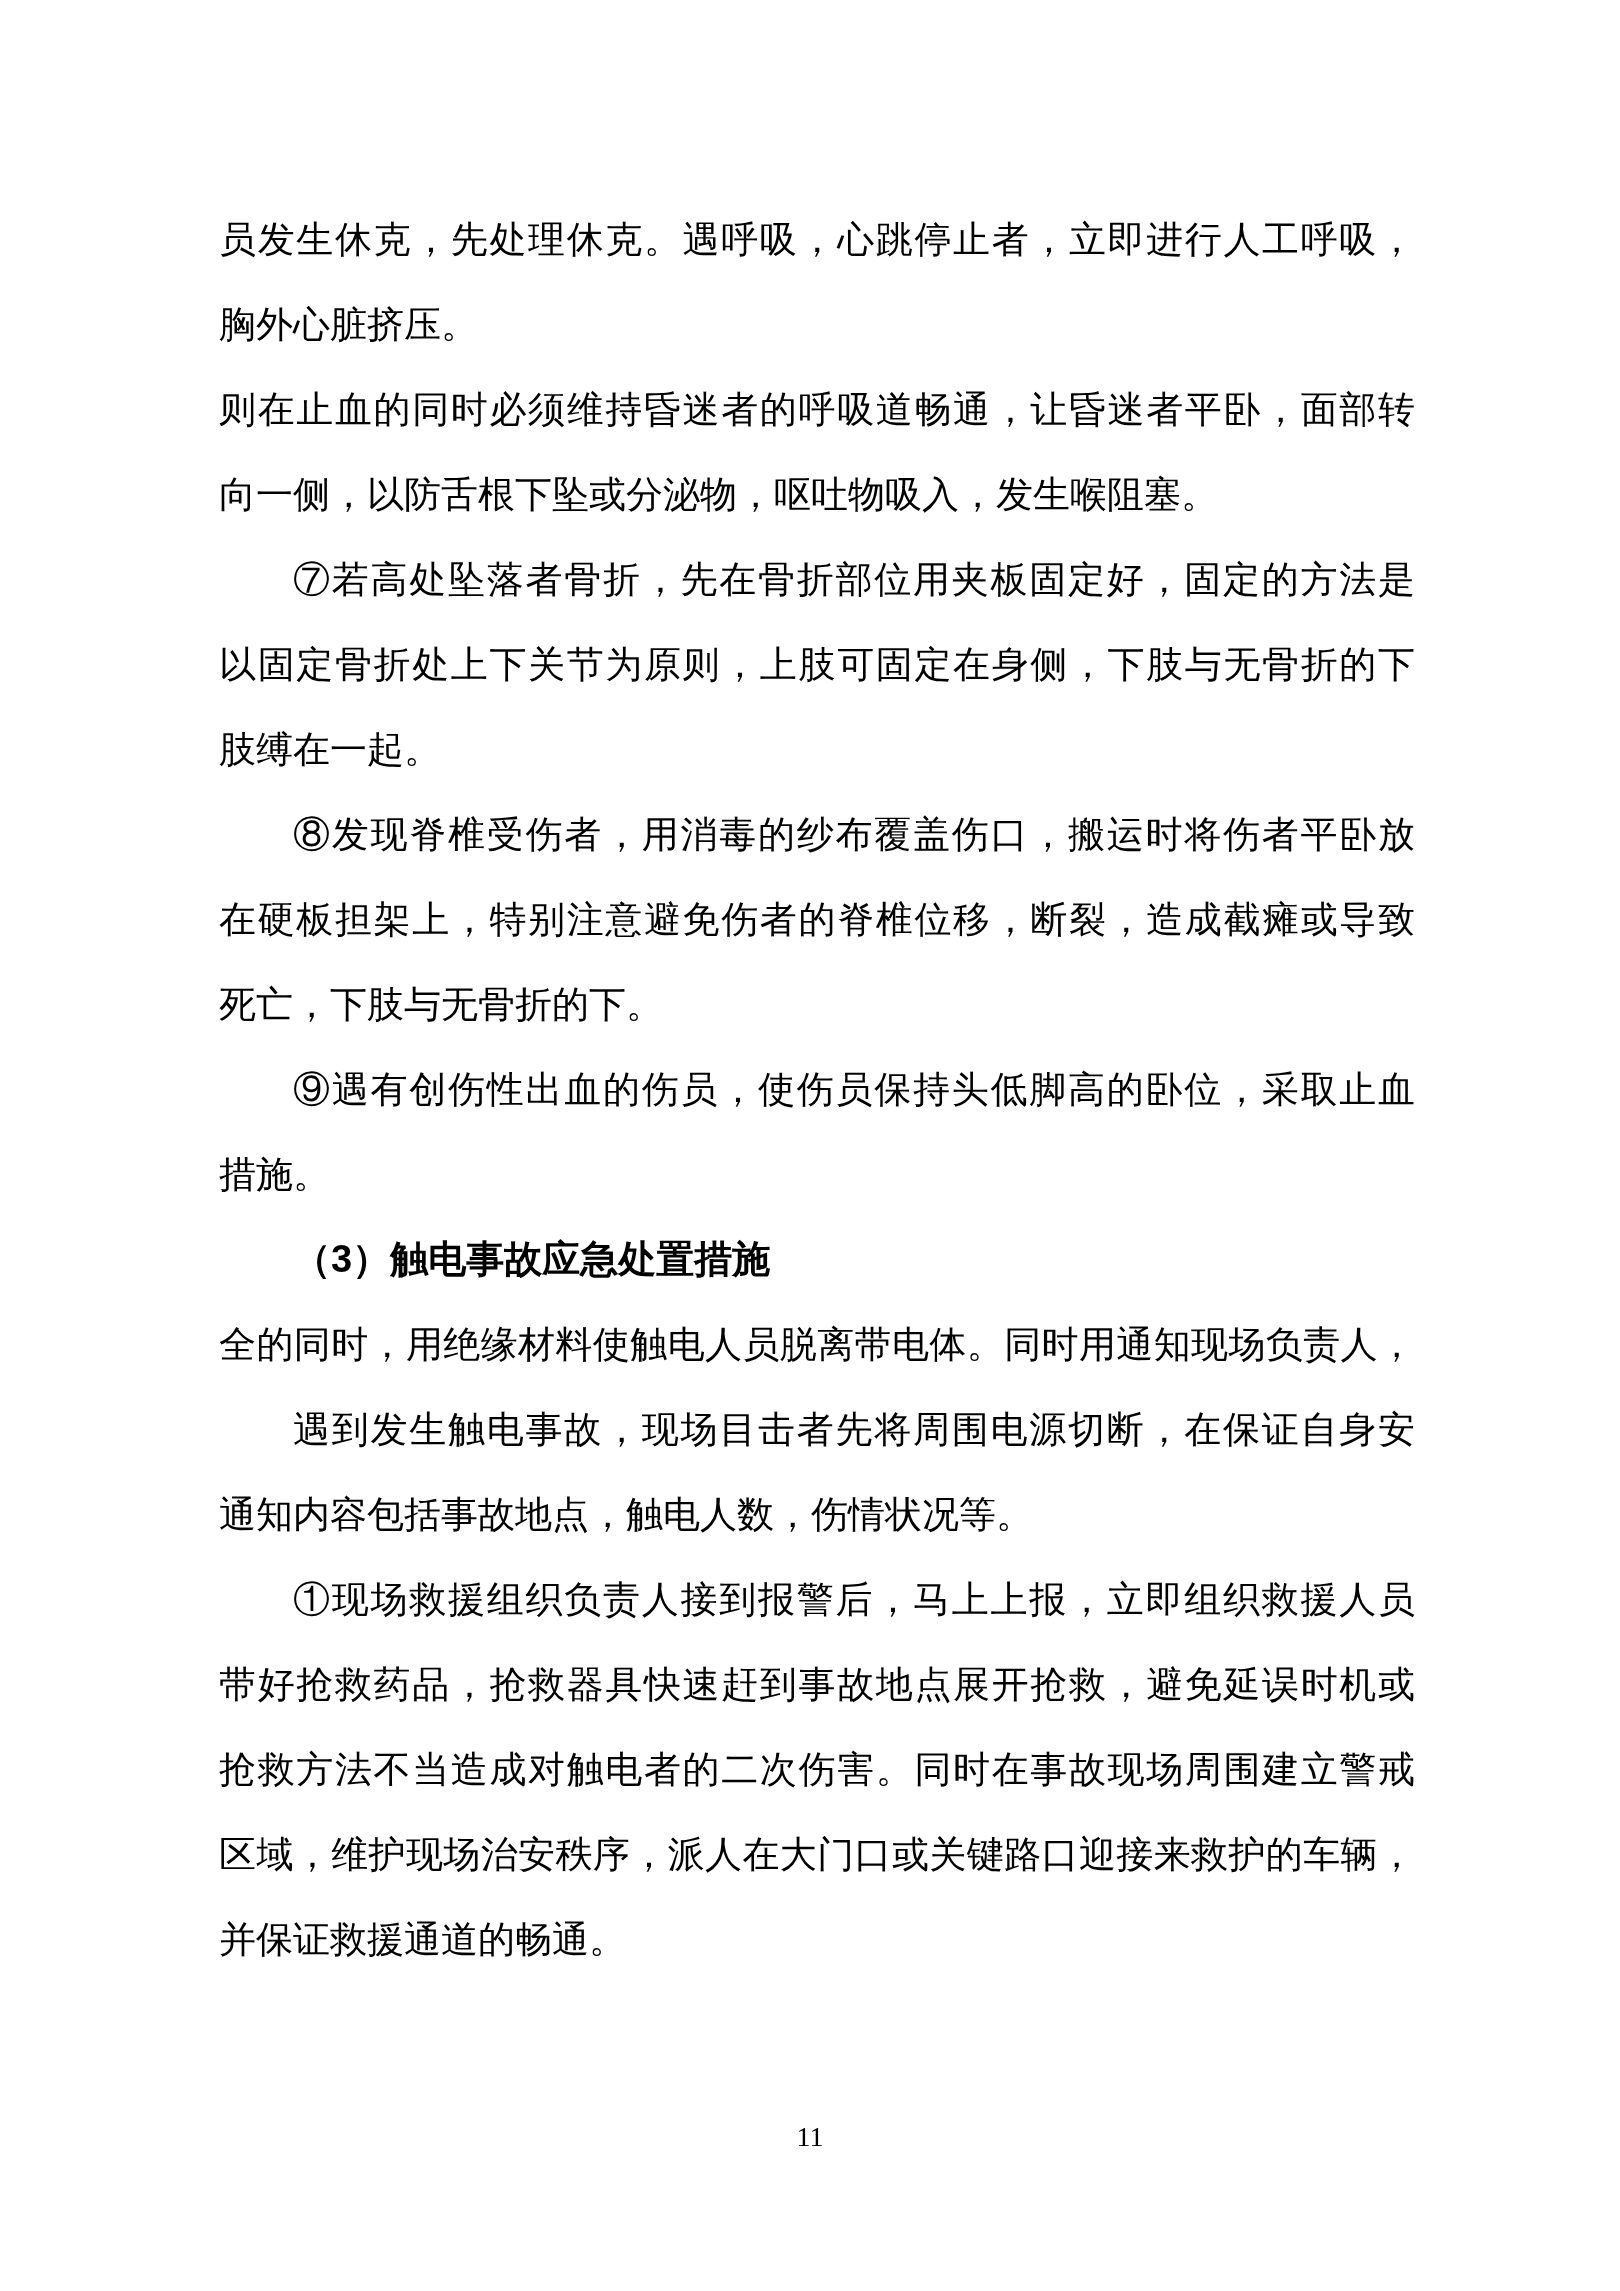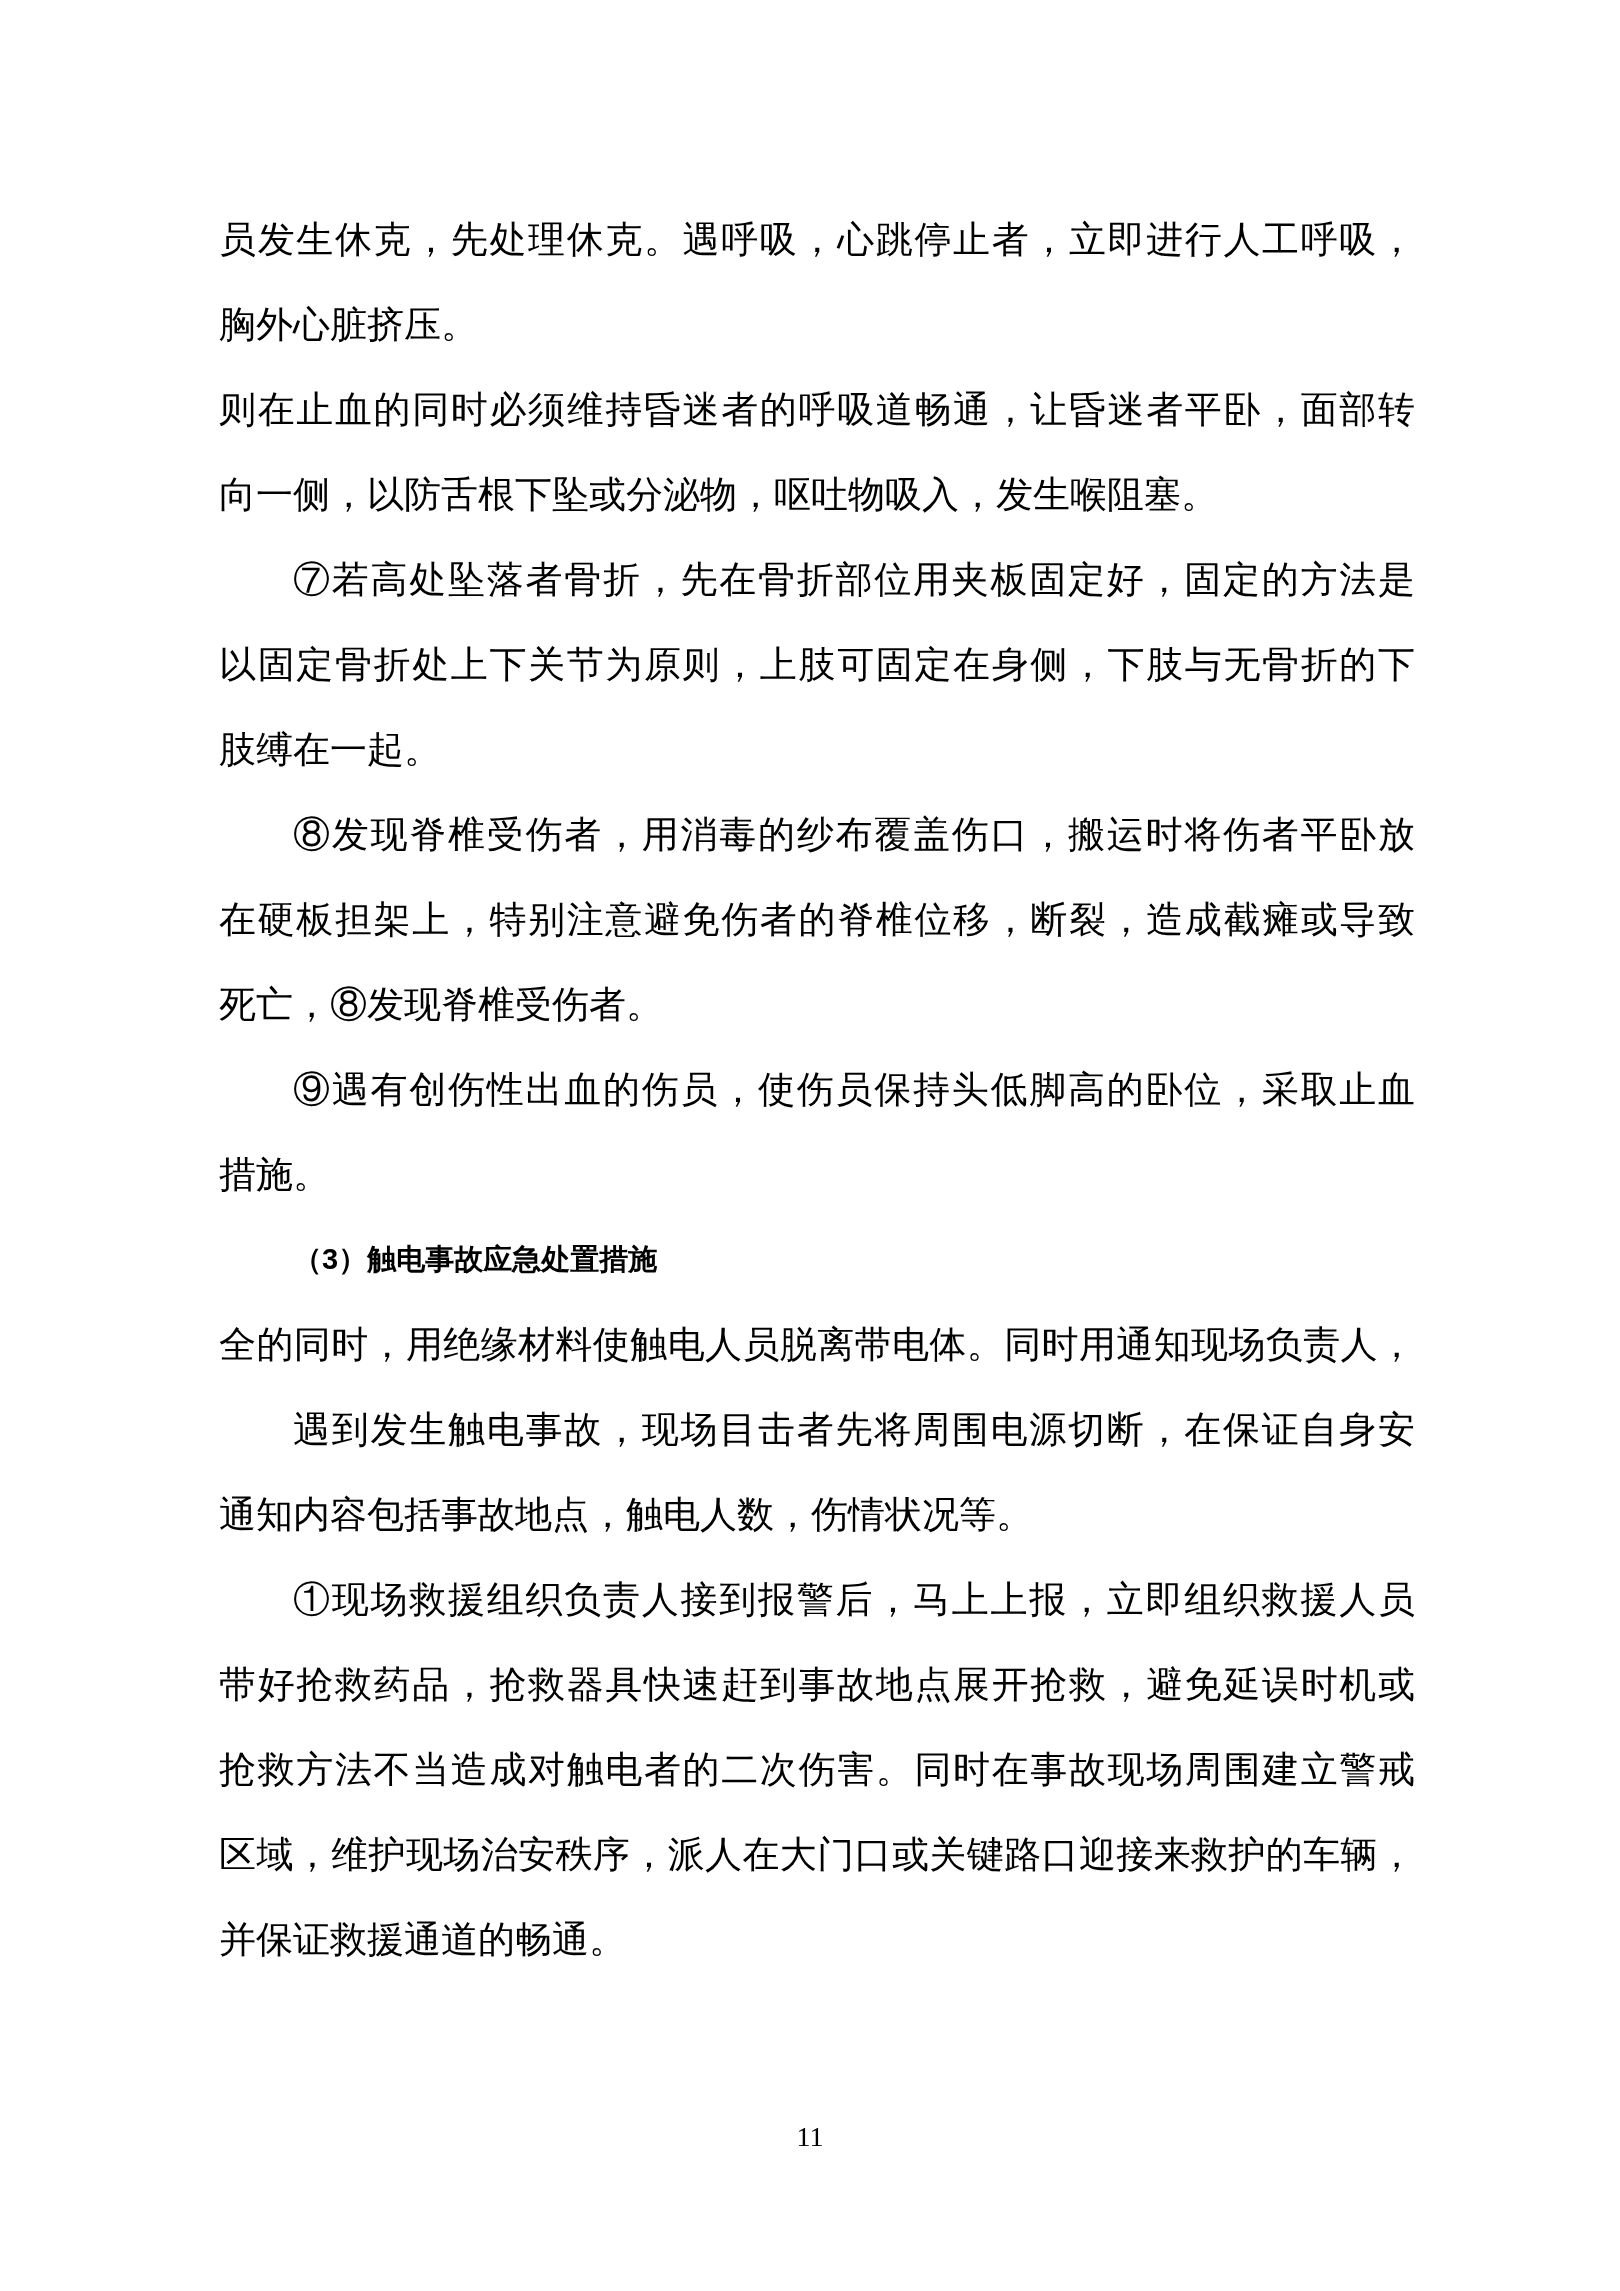--- a/index.html
+++ b/index.html
@@ -41,21 +41,21 @@
     text-align-last: justify;
     text-justify: inter-character;
   }
   
   .line.ind {
     text-indent: 74px;
   }
   .line.heading {
     font-family: "Liberation Sans", sans-serif;
     font-weight: 700;
-    font-size: 29px;
+    font-size: 38px;
   }
   #page-number {
     position: absolute;
     left: 0;
     top: 2120px;
     width: 100%;
     text-align: center;
     font-family: "Liberation Serif", serif;
     font-size: 28px;
     line-height: 33px;
@@ -80,21 +80,21 @@
 
     <div class="para">
       <div class="line jl ind">⑦若高处坠落者骨折，先在骨折部位用夹板固定好，固定的方法是</div>
       <div class="line jl">以固定骨折处上下关节为原则，上肢可固定在身侧，下肢与无骨折的下</div>
       <div class="line">肢缚在一起。</div>
     </div>
 
     <div class="para">
       <div class="line jl ind">⑧发现脊椎受伤者，用消毒的纱布覆盖伤口，搬运时将伤者平卧放</div>
       <div class="line jl">在硬板担架上，特别注意避免伤者的脊椎位移，断裂，造成截瘫或导致</div>
-      <div class="line">死亡，⑧发现脊椎受伤者。</div>
+      <div class="line">死亡，下肢与无骨折的下。</div>
     </div>
 
     <div class="para">
       <div class="line jl ind">⑨遇有创伤性出血的伤员，使伤员保持头低脚高的卧位，采取止血</div>
       <div class="line">措施。</div>
     </div>
 
     <div class="para">
       <div class="line heading ind">（3）触电事故应急处置措施</div>
     </div>

